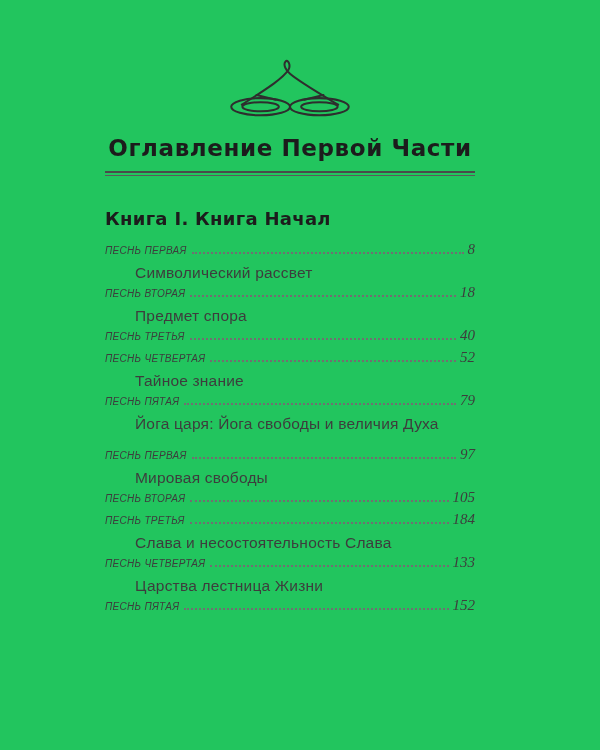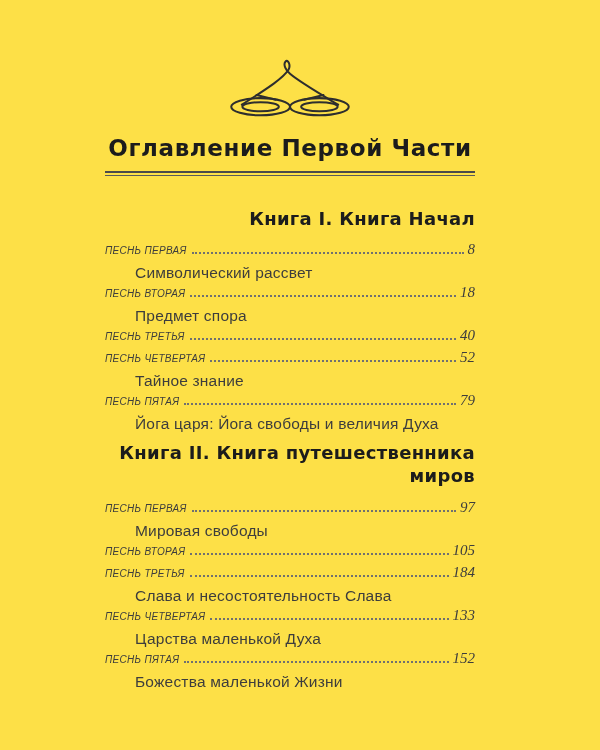--- a/index.html
+++ b/index.html
@@ -4,21 +4,21 @@
 <style>
   html, body { margin: 0; padding: 0; }
   body {
     width: 600px; height: 750px;
     background: #ffffff;
     font-family: "Liberation Sans", sans-serif;
   }
   .page {
     position: relative;
     width: 600px; height: 750px;
-    background: #fde047;
+    background: #22c55e;
     overflow: hidden;
   }
   .content {
     position: absolute;
     left: 105px; top: 0;
     width: 370px;
   }
   .ornament {
     display: block;
     margin: 56px auto 0 auto;
@@ -34,21 +34,21 @@
     color: #1c1c1c;
   }
   .double-rule {
     margin-top: 8px;
     height: 2px;
     border-top: 2px solid #4a4a4a;
     border-bottom: 1px solid #5a5a5a;
   }
   .book-heading {
     margin: 0;
-    text-align: right;
+    text-align: left;
     font-family: "DejaVu Sans", sans-serif;
     font-weight: bold;
     font-size: 18px;
     line-height: 23px;
     letter-spacing: 0.3px;
     color: #1c1c1c;
   }
   .book-heading.first { margin-top: 31px; }
   .book-heading.second { margin-top: 7px; }
   .entries { margin-top: 11px; }
@@ -156,21 +156,20 @@
             <span class="dots"></span>
             <span class="pagenum">79</span>
           </div>
           <div class="subtitle">Йога царя: Йога свободы и величия Духа</div>
         </div>
 
       </div>
     </section>
 
     <section>
-      <h2 class="book-heading second">Книга II. Книга путешественника миров</h2>
       <div class="entries second">
 
         <div class="entry">
           <div class="entry-line">
             <span class="canto">ПЕСНЬ ПЕРВАЯ</span>
             <span class="dots"></span>
             <span class="pagenum">97</span>
           </div>
           <div class="subtitle">Мировая свободы</div>
         </div>
@@ -191,29 +190,28 @@
           </div>
           <div class="subtitle">Слава и несостоятельность Слава</div>
         </div>
 
         <div class="entry">
           <div class="entry-line">
             <span class="canto">ПЕСНЬ ЧЕТВЕРТАЯ</span>
             <span class="dots"></span>
             <span class="pagenum">133</span>
           </div>
-          <div class="subtitle">Царства маленькой Духа</div>
+          <div class="subtitle">Царства лестница Жизни</div>
         </div>
 
         <div class="entry">
           <div class="entry-line">
             <span class="canto">ПЕСНЬ ПЯТАЯ</span>
             <span class="dots"></span>
             <span class="pagenum">152</span>
           </div>
-          <div class="subtitle">Божества маленькой Жизни</div>
         </div>
 
       </div>
     </section>
 
   </div>
 </div>
 
 </body></html>

